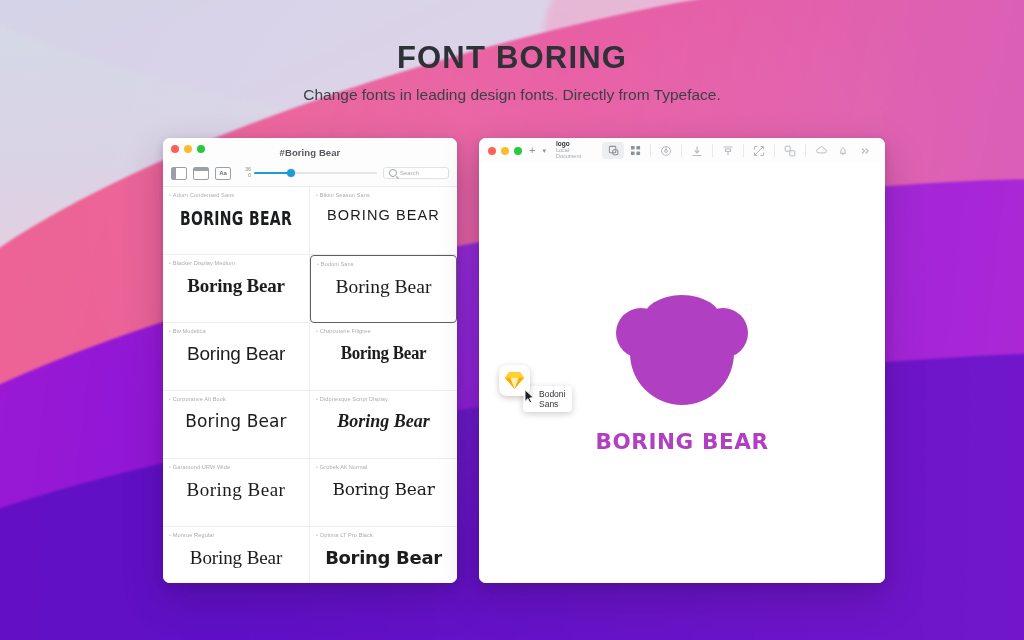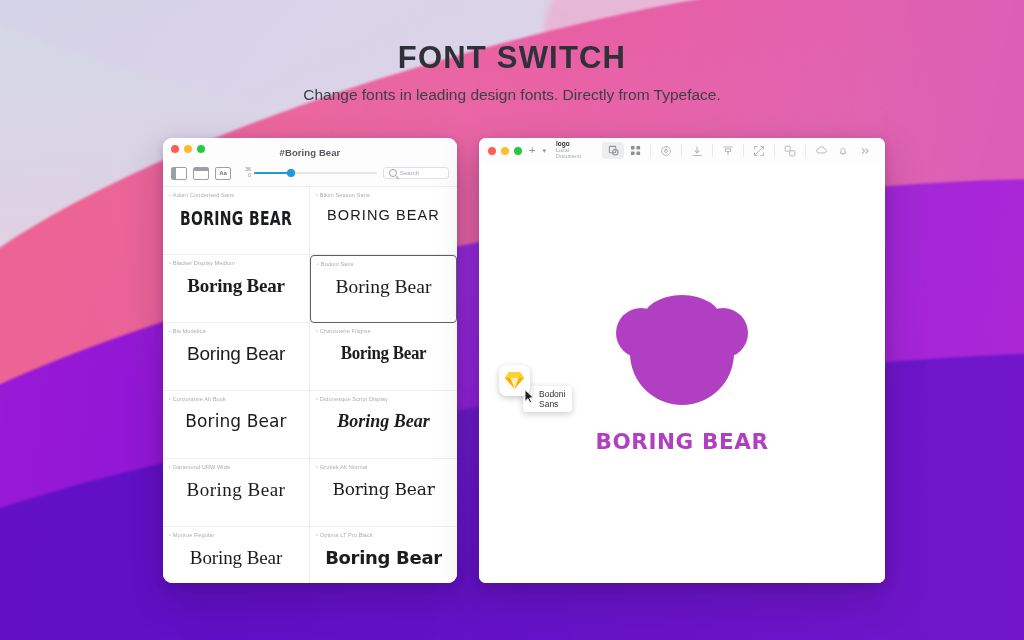--- a/index.html
+++ b/index.html
@@ -67,21 +67,21 @@
   }
 
   
   .win{position:absolute;background:#fff;border-radius:7px;overflow:hidden;
        box-shadow:0 16px 40px rgba(40,10,60,.24), 0 3px 10px rgba(40,10,60,.16);}
   .tl{display:flex;align-items:center;gap:5px;}
   .dot{width:8px;height:8px;border-radius:50%;}
   .dot.r{background:#ff5f57;} .dot.y{background:#febc2e;} .dot.g{background:#28c840;}
 
   
-  #typeface-window{left:163px;top:138px;width:294px;height:445px;border-radius:9px;}
+  #typeface-window{left:163px;top:138px;width:294px;height:445px;}
   .tf-title{height:22px;display:flex;align-items:center;position:relative;padding:0 8px;
             border-bottom:0;background:#fdfdfd;}
   .tf-title .tl{position:absolute;left:8px;top:7px;}
   .tf-title .cap{flex:1;text-align:center;font-size:9.5px;color:#55585e;font-weight:bold;
                  padding-top:6px;letter-spacing:.1px;}
   .tf-tools{height:26px;display:flex;align-items:center;padding:0 8px;gap:6px;
             border-bottom:1px solid #ececec;background:#fdfdfd;}
   .ic-btn{width:14px;height:11px;border:1px solid #9aa0a6;border-radius:2px;position:relative;background:#fff;}
   .ic-btn.side::before{content:"";position:absolute;left:0;top:0;bottom:0;width:4px;background:#9aa0a6;}
   .ic-btn.top::before{content:"";position:absolute;left:0;right:0;top:0;height:3px;background:#9aa0a6;}
@@ -159,21 +159,21 @@
   <div class="base"></div>
   <div class="w4"></div>
   <div class="w5"></div>
   <div class="w1"></div>
   <div class="w2"></div>
   <div class="w3"></div>
   <div class="vig"></div>
 </div>
 
 <div class="hero">
-  <h1>FONT SWITCH</h1>
+  <h1>FONT BORING</h1>
   <p>Change fonts in leading design fonts. Directly from Typeface.</p>
 </div>
 
 <div class="win" id="typeface-window">
 
   <div class="tf-title">
     <div class="tl">
       <div class="dot r"></div>
       <div class="dot y"></div>
       <div class="dot g"></div>

